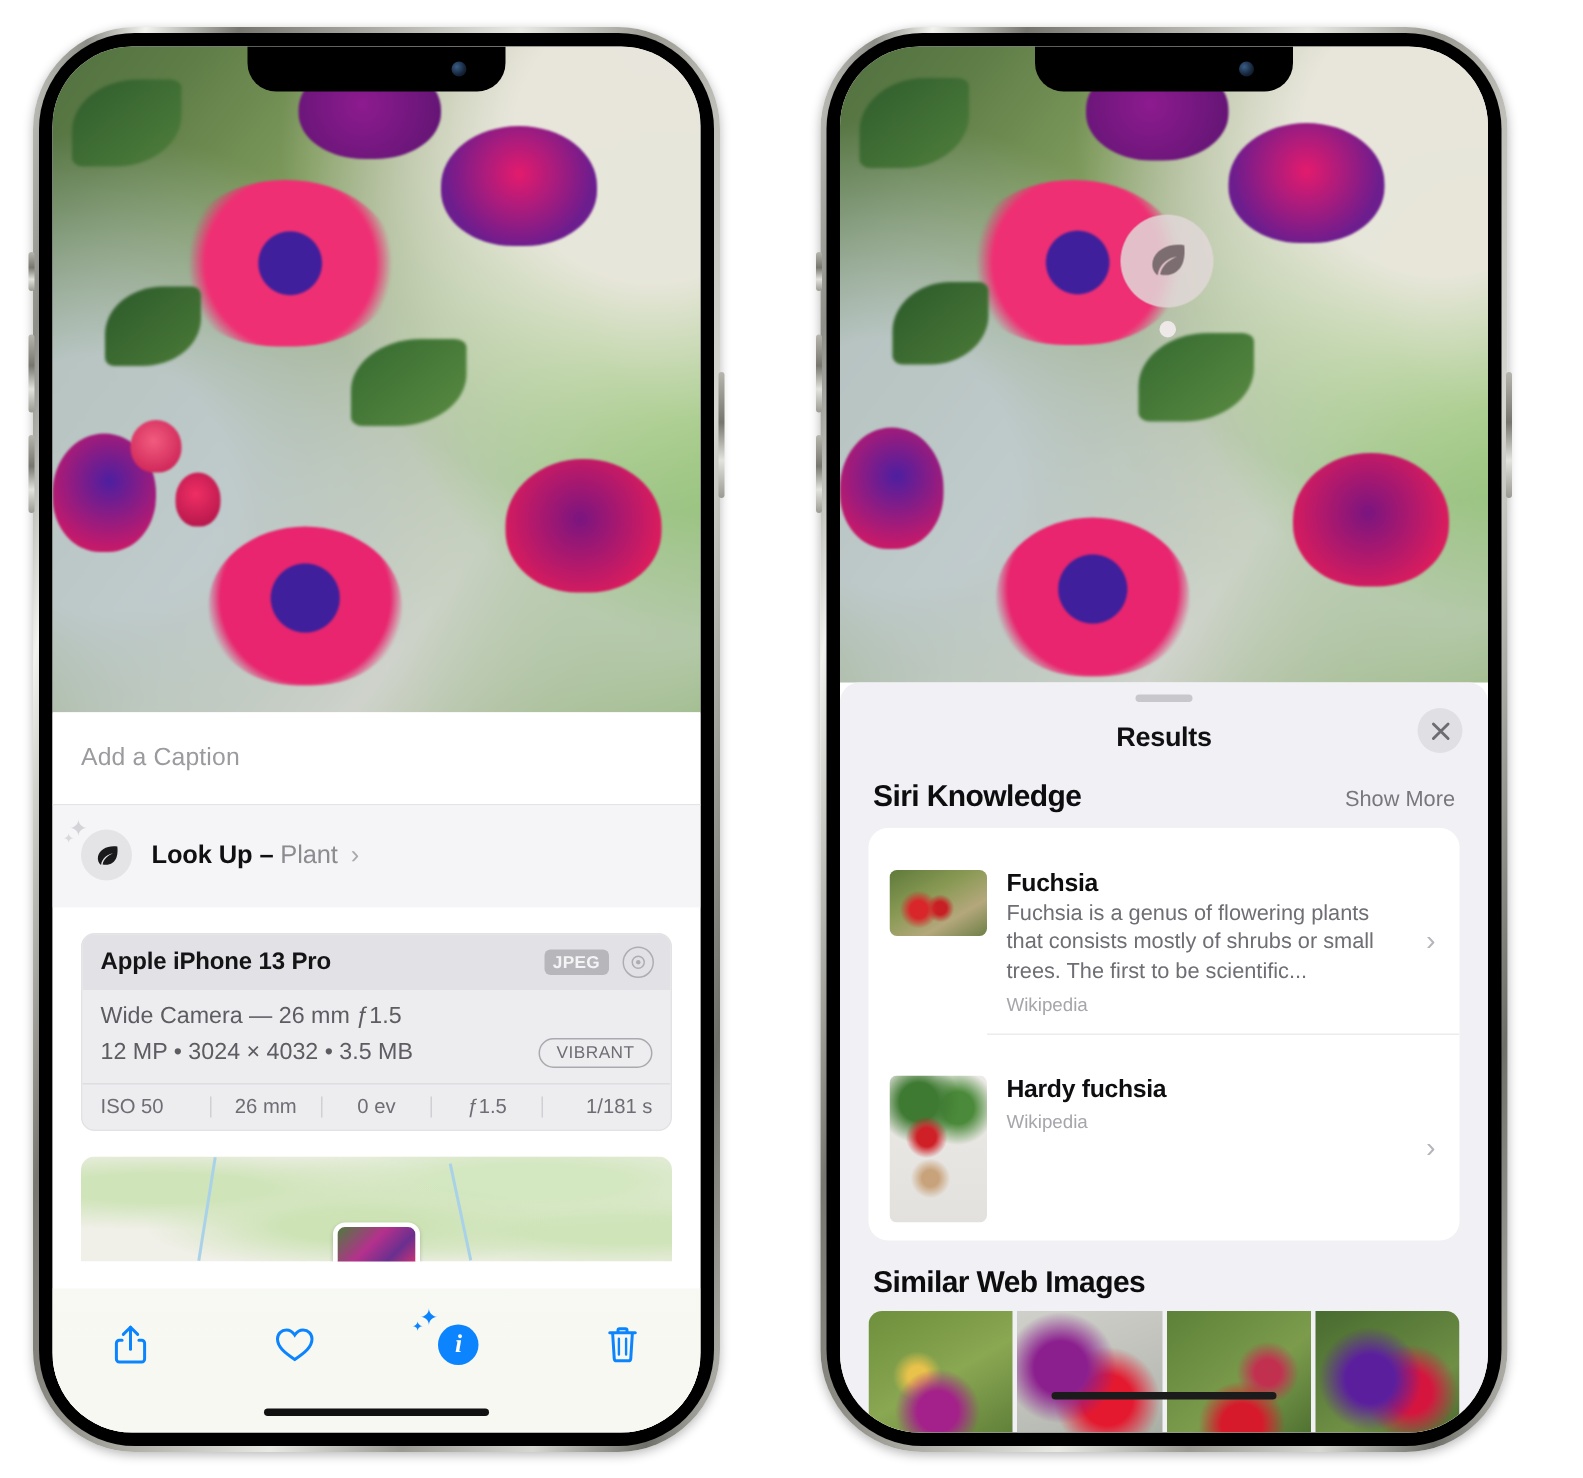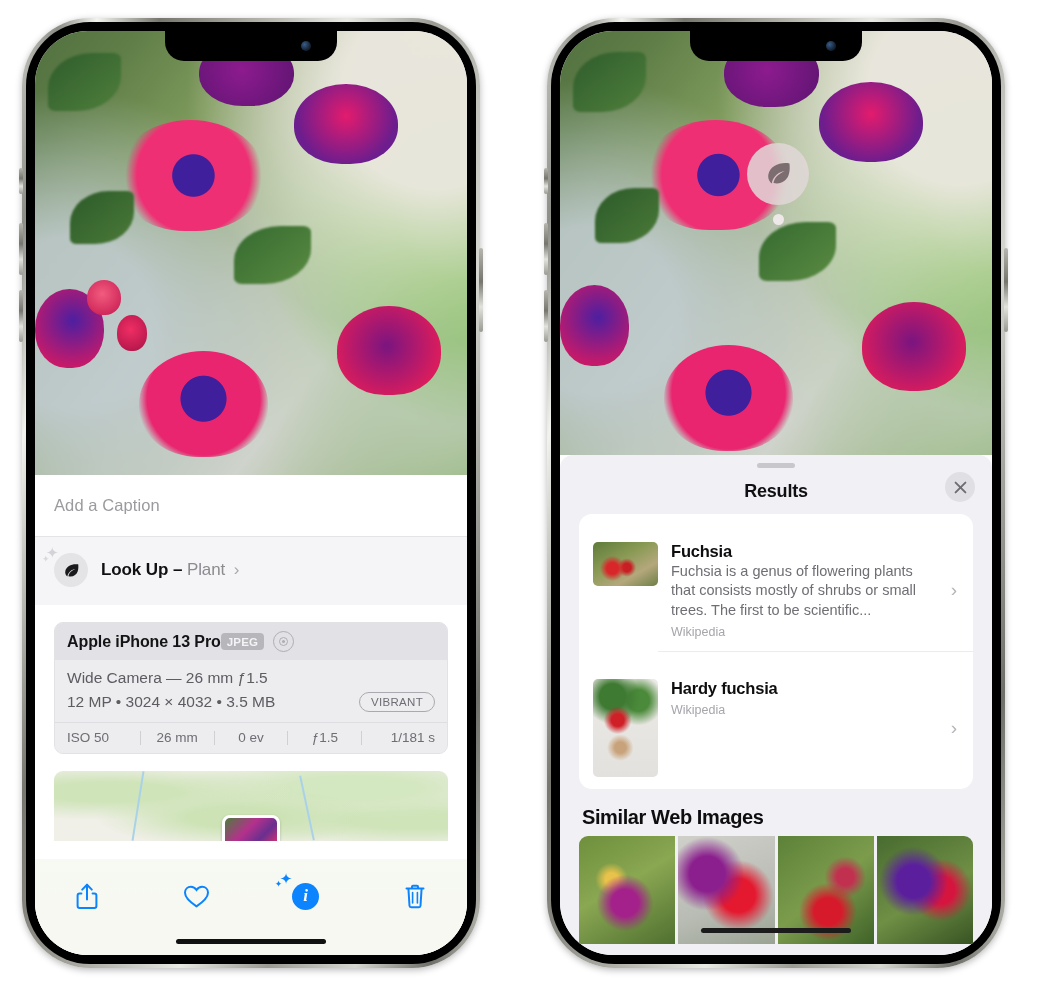--- a/index.html
+++ b/index.html
@@ -102,21 +102,21 @@
   .adjust-link { font-size: 16.5px; color: #2b7cf6; }
   .file-line { display: flex; align-items: center; gap: 9px; margin-top: 7px; }
   .file-name { font-size: 16.5px; color: #6b6b70; }
 
   
   .exif-card {
     margin: 17px 19px 0; border-radius: 9px; overflow: hidden;
     background: #ededf0; border: 1px solid #e2e2e5;
   }
   .exif-head {
-    display: flex; align-items: center; 
+    display: flex; align-items: center; justify-content: space-between;
     background: #e2e2e6; padding: 8px 11px 8px 12px;
   }
   .exif-device { font-size: 16px; font-weight: 700; color: #141416; letter-spacing: -.1px; }
   .head-right { display: flex; align-items: center; gap: 9px; }
   .jpeg-badge {
     background: #b6b6bb; color: #f4f4f6; font-size: 11.5px; font-weight: 700;
     padding: 2.5px 6px; border-radius: 4px; letter-spacing: .2px;
   }
   .hdr-ico {
     width: 21px; height: 21px; border-radius: 50%;
@@ -425,20 +425,24 @@
         <div class="grabber"></div>
         <div class="results-head">
           <span class="results-title">Results</span>
           <span class="close-btn">
             <svg width="15" height="15" viewBox="0 0 15 15" aria-hidden="true">
               <path d="M2.6 2.6 L12.4 12.4 M12.4 2.6 L2.6 12.4" stroke="#6c6c72" stroke-width="1.9" stroke-linecap="round"></path>
             </svg>
           </span>
         </div>
 
+        <div class="sec-head">
+          <span class="sec-title">Siri Knowledge</span>
+          <span class="show-more">Show More</span>
+        </div>
 
         <div class="know-card">
           <div class="know-row">
             <span class="thumb t1"></span>
             <span class="know-text">
               <span class="know-title" style="display:block">Fuchsia</span>
               <span class="know-desc" style="display:block">Fuchsia is a genus of flowering plants that consists mostly of shrubs or small trees. The first to be scientific...</span>
               <span class="know-src" style="display:block">Wikipedia</span>
             </span>
             <span class="chev">›</span>

